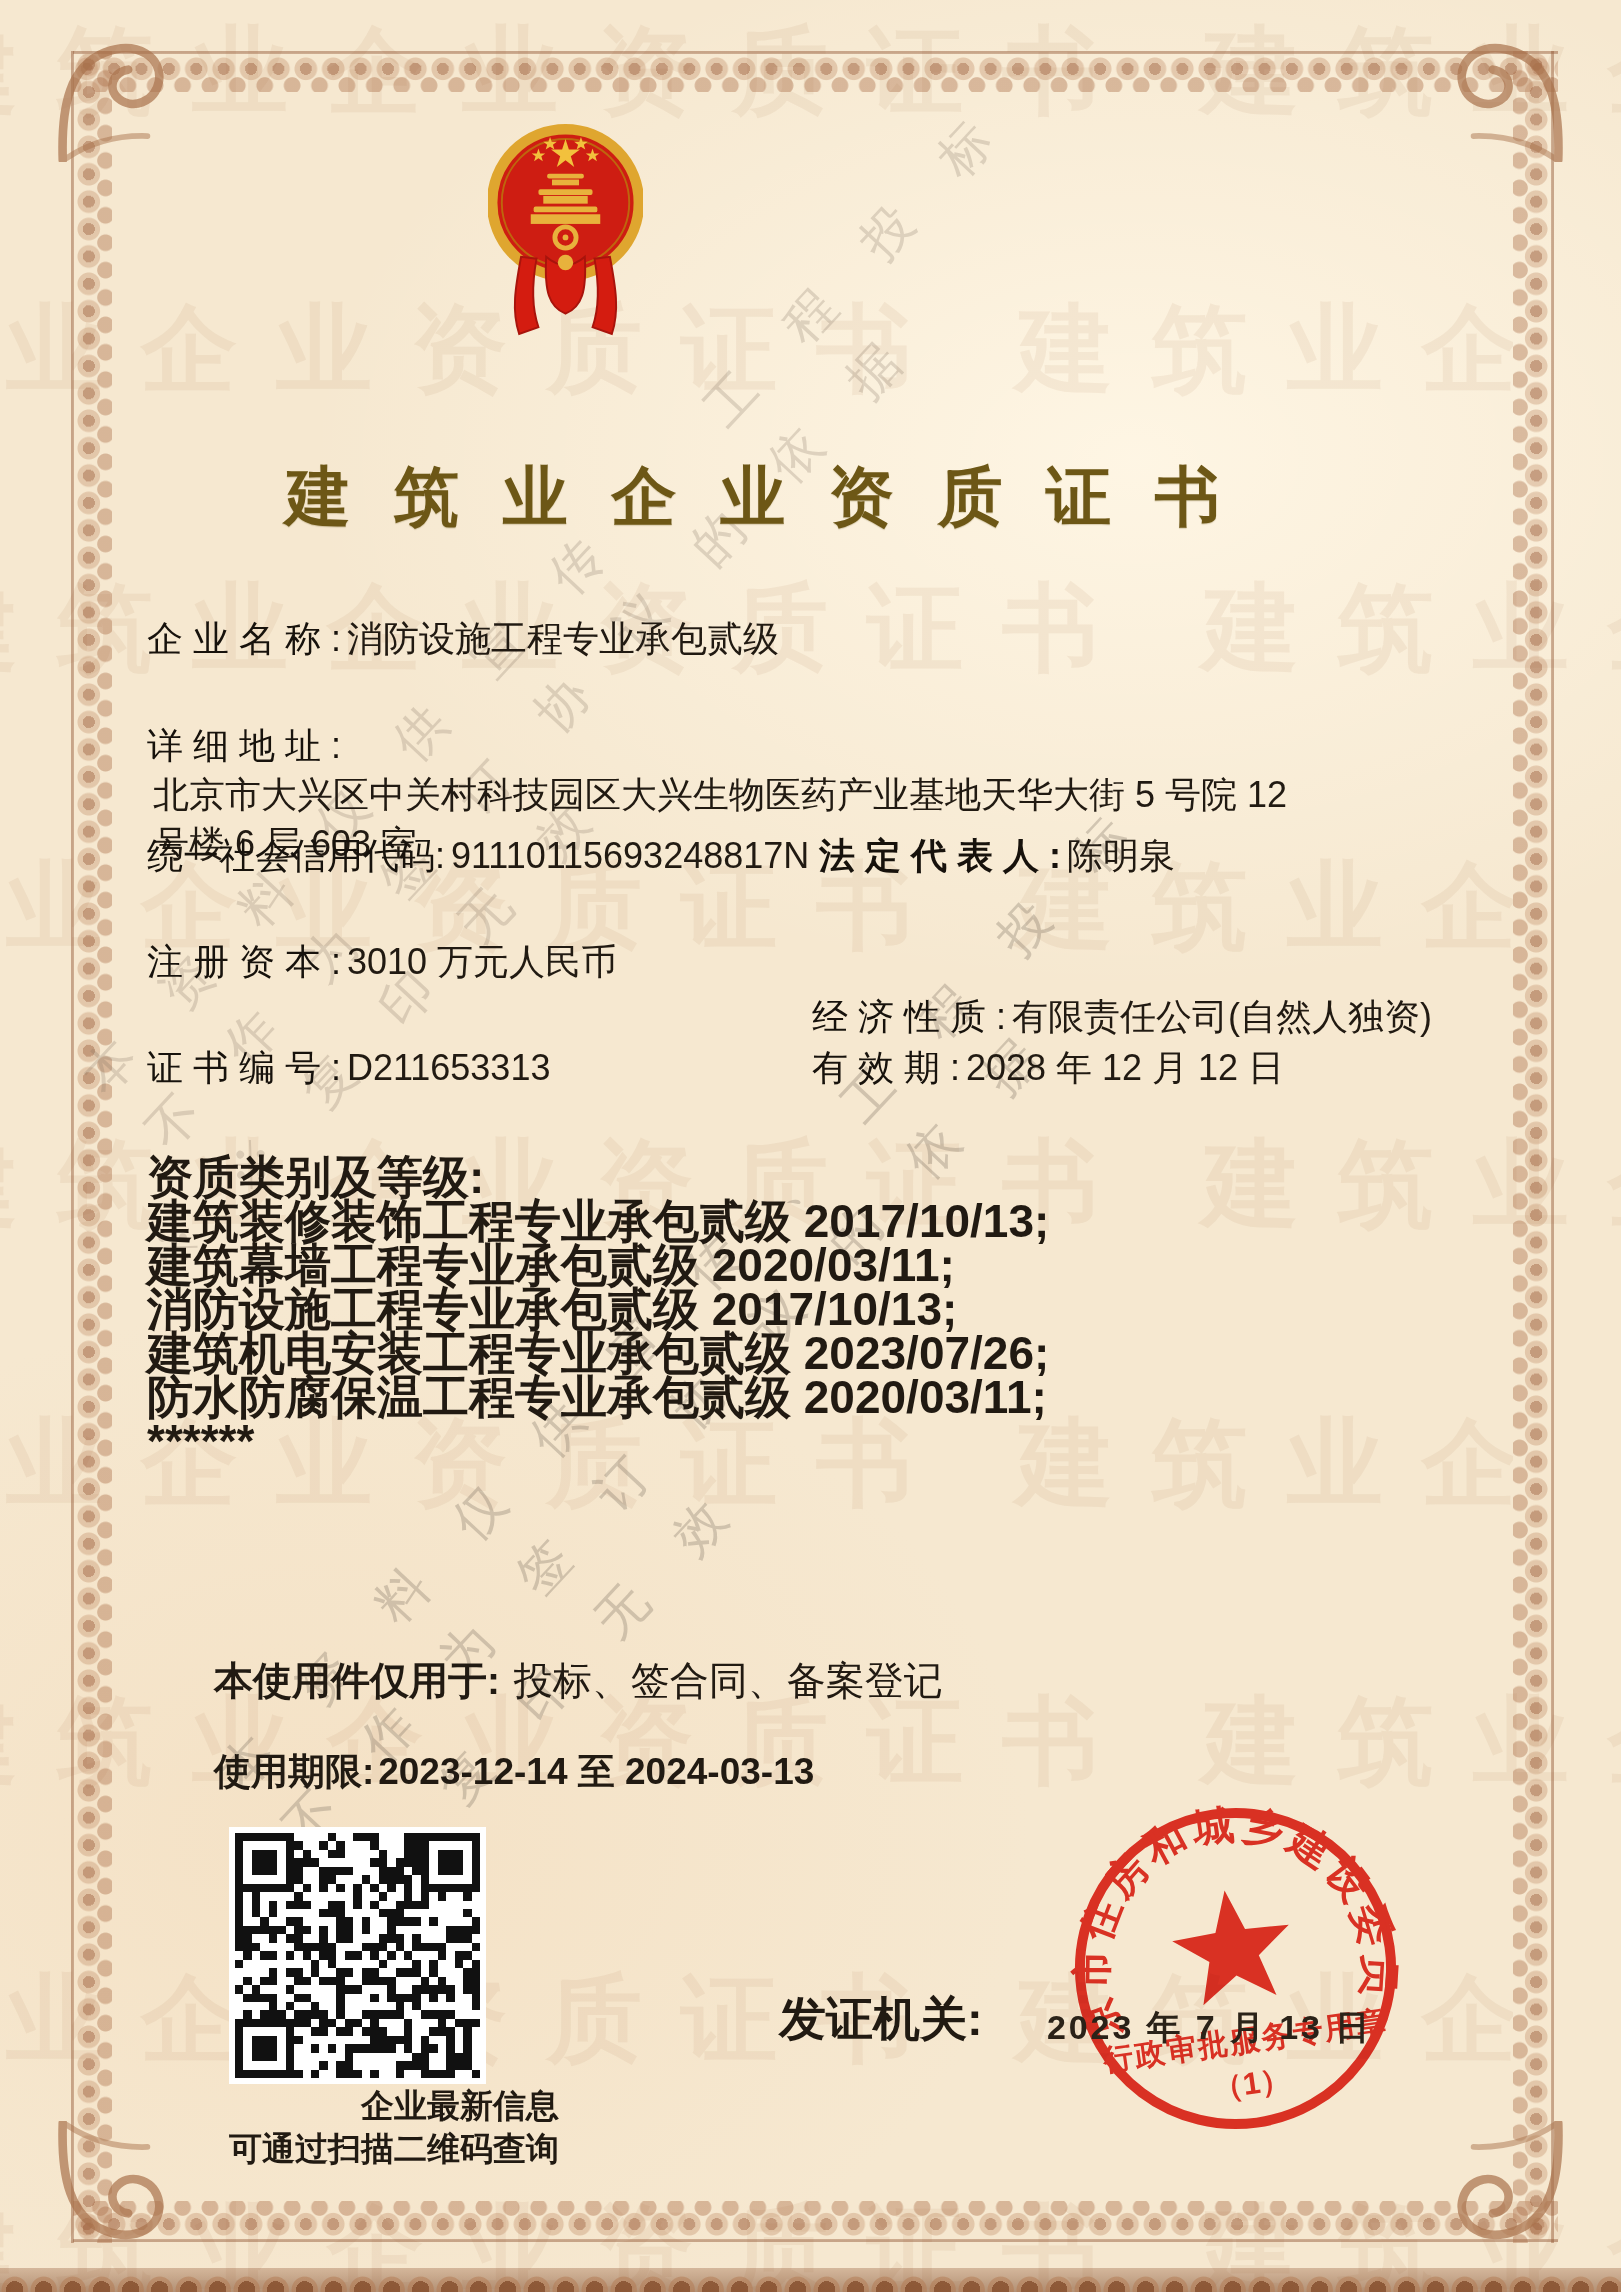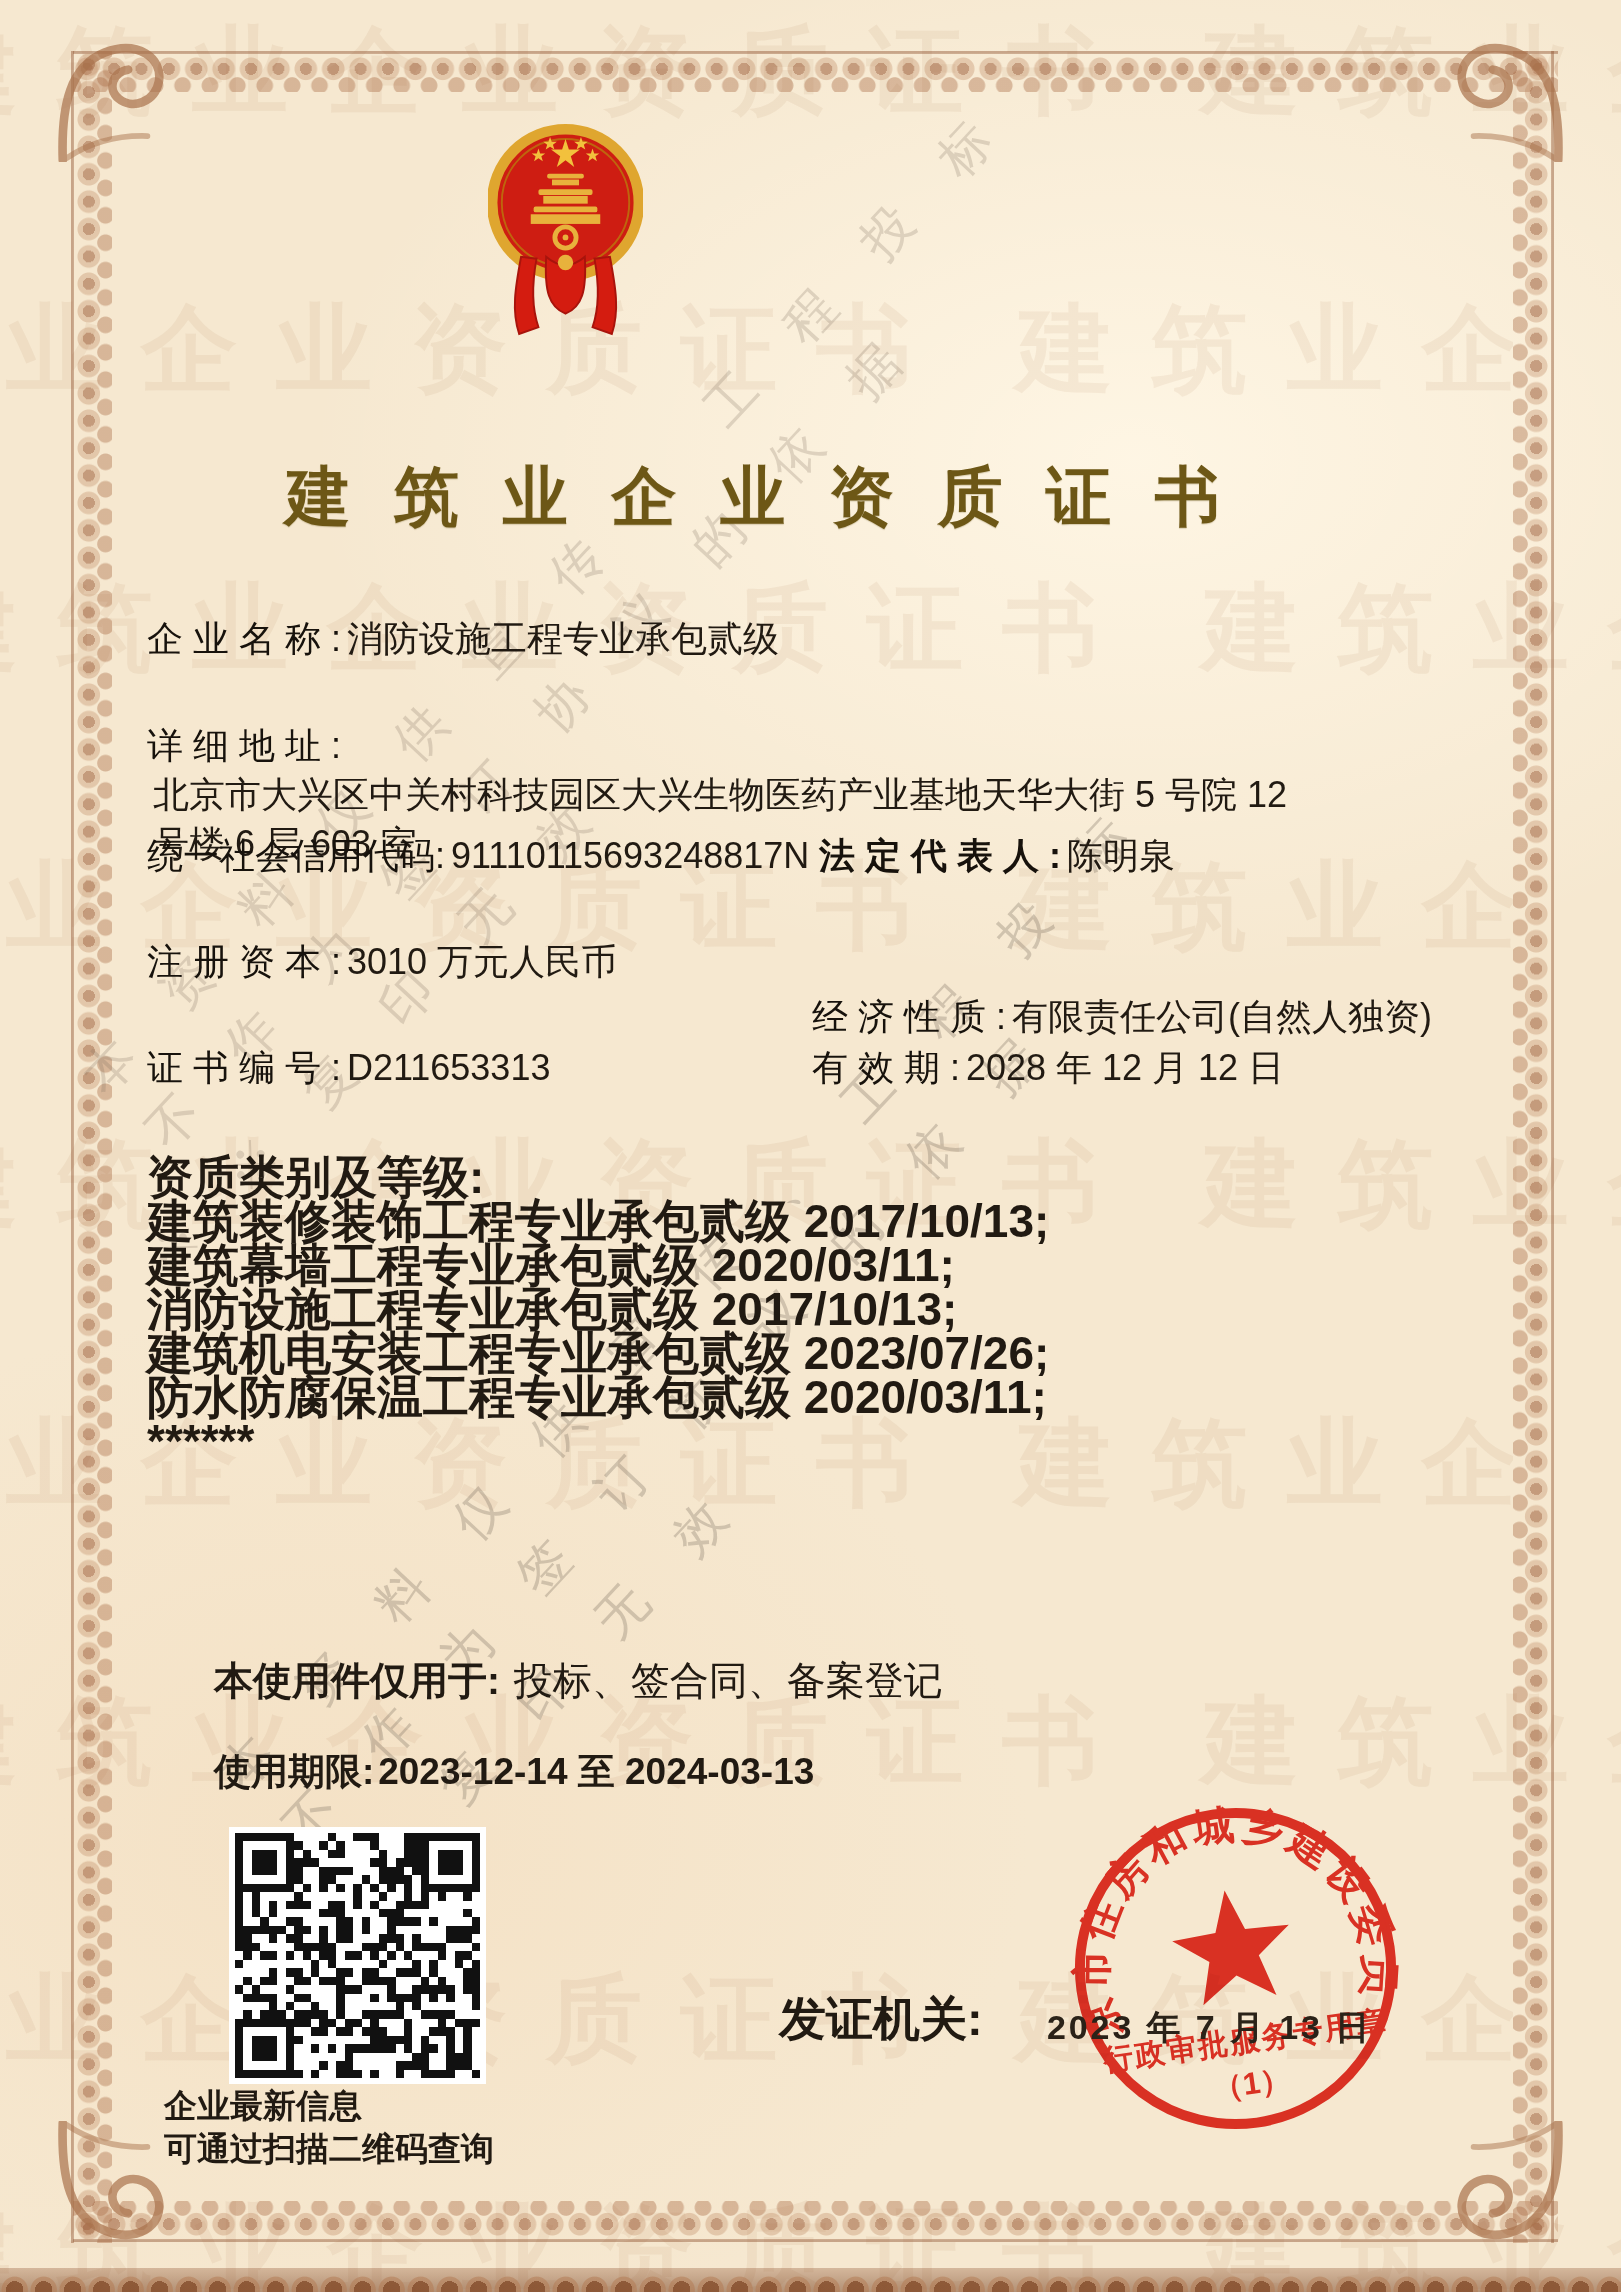--- a/index.html
+++ b/index.html
@@ -89,21 +89,21 @@
   .usage{position:absolute;left:214px;top:1654px;z-index:3;font-size:39px;}
   .usage .lbl{font-weight:700;}
   .usage .val{font-weight:500;margin-left:13.7px;}
   .period{position:absolute;left:214px;top:1747px;z-index:3;font-size:37px;}
   .period .lbl{font-weight:700;}
   .period .val{font-weight:600;margin-left:3.9px;}
   
   .qr-box{position:absolute;left:229px;top:1827px;width:257px;height:257px;background:#fff;
     z-index:3;display:flex;align-items:center;justify-content:center;}
   .qr-box svg{width:245px;height:245px;}
-  .qr-cap{position:absolute;left:164px;width:412px;text-align:left;z-index:3;font-weight:700;font-size:33px;}
+  .qr-cap{position:absolute;left:147px;width:412px;text-align:right;z-index:3;font-weight:700;font-size:33px;}
   .qr-cap.c1{top:2084px;}
   .qr-cap.c2{top:2127px;}
   
   .issuer{position:absolute;left:779px;top:1988px;z-index:3;font-size:47px;font-weight:700;}
   .issue-date{position:absolute;left:1047px;top:2005px;z-index:6;font-size:34px;font-weight:700;letter-spacing:2.9px;color:#2a2218;}
   .seal{position:absolute;left:1051px;top:1784px;width:369px;height:369px;z-index:5;
     transform:rotate(-8deg);opacity:.92;mix-blend-mode:multiply;}
 </style>
 </head>
 <body>

